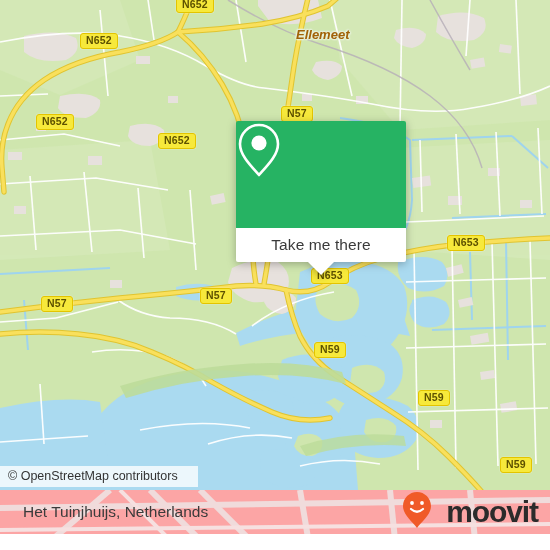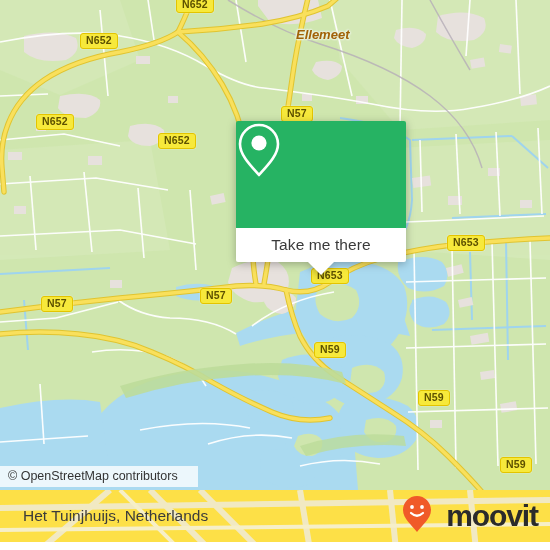--- a/index.html
+++ b/index.html
@@ -80,22 +80,22 @@
     position:absolute;left:0;top:466px;
     background:rgba(255,255,255,.78);
     padding:3px 20px 4px 8px;
     font-size:12.5px;color:#333333;
     font-family:"Liberation Sans", sans-serif;
     white-space:nowrap;
   }
 
   
   .footer{
-    position:absolute;left:0;top:490px;width:550px;height:52px;
-    background:#fde047;overflow:hidden;text-align:right;
+    position:absolute;left:0;top:490px;width:550px;height:44px;
+    background:#fca5a5;overflow:hidden;text-align:right;
   }
   .footer-wm{position:absolute;left:0;top:0;opacity:.75;}
   .footer-title{
     position:absolute;left:23px;top:50%;transform:translateY(-50%);
     font-size:15.5px;color:#3b3b3b;white-space:nowrap;
     font-family:"Liberation Sans", sans-serif;
   }
   .brand{
     position:absolute;right:12px;top:50%;transform:translateY(-50%);
     display:flex;align-items:center;gap:14px;

